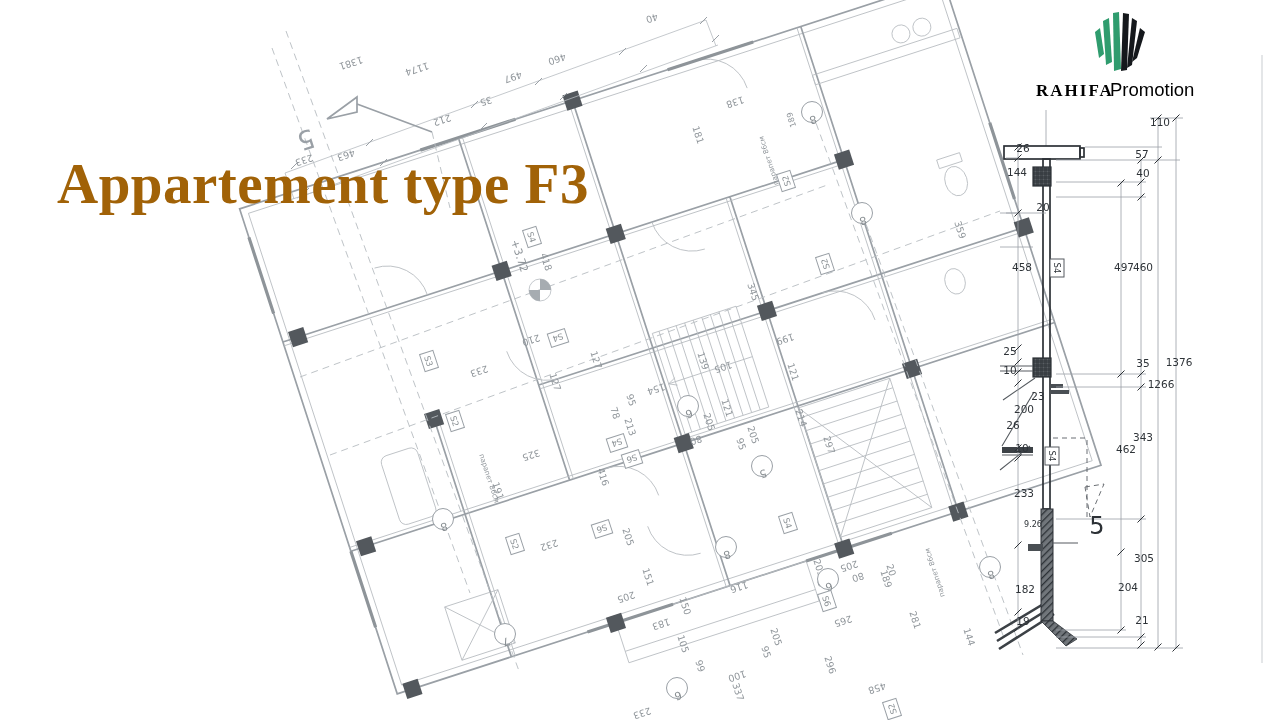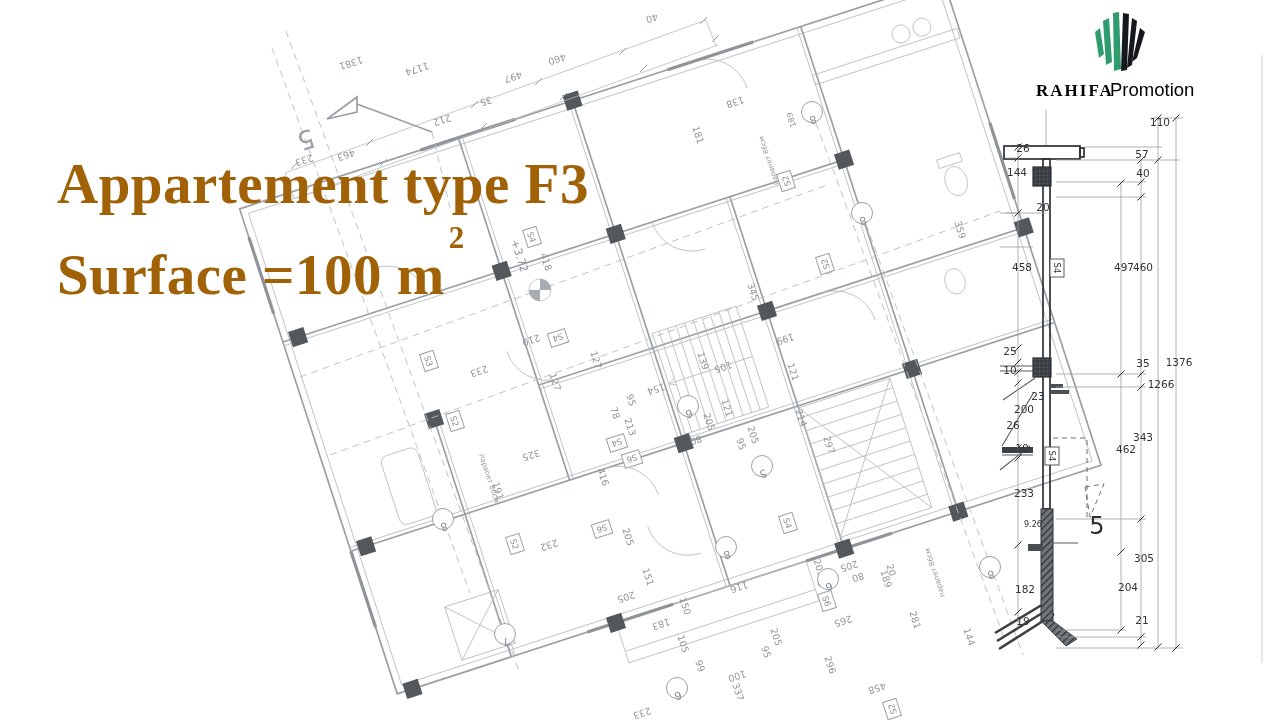--- a/index.html
+++ b/index.html
@@ -341,21 +341,20 @@
       </g>
       <g transform="rotate(90 1052 456)">
         <rect x="1043" y="449" width="18" height="14" fill="#ffffff" stroke="#565b60" stroke-width="1"></rect>
         <text x="1052" y="459.5" class="tagt stagt">S4</text>
       </g>
     </g>
 </svg>
 
 <div id="title">
   <div>Appartement type F3</div>
-  <div><span>Surface =100 m</span><sup>2</sup></div>
 </div>
 
 <div id="logo">
   <svg width="190" height="100" viewBox="0 0 190 100">
     <g>
       <polygon points="67,28 72,24 76,50 71,54" fill="#2f9c6e"></polygon>
       <polygon points="75,17 81,14 84,58 78,61" fill="#2f9c6e"></polygon>
       <polygon points="85,9 91,8 93,65 86,67" fill="#2f9c6e"></polygon>
       <polygon points="95,9 101,10 99,66 93,67" fill="#15181c"></polygon>
       <polygon points="104,14 109,17 104,61 99,64" fill="#15181c"></polygon>

